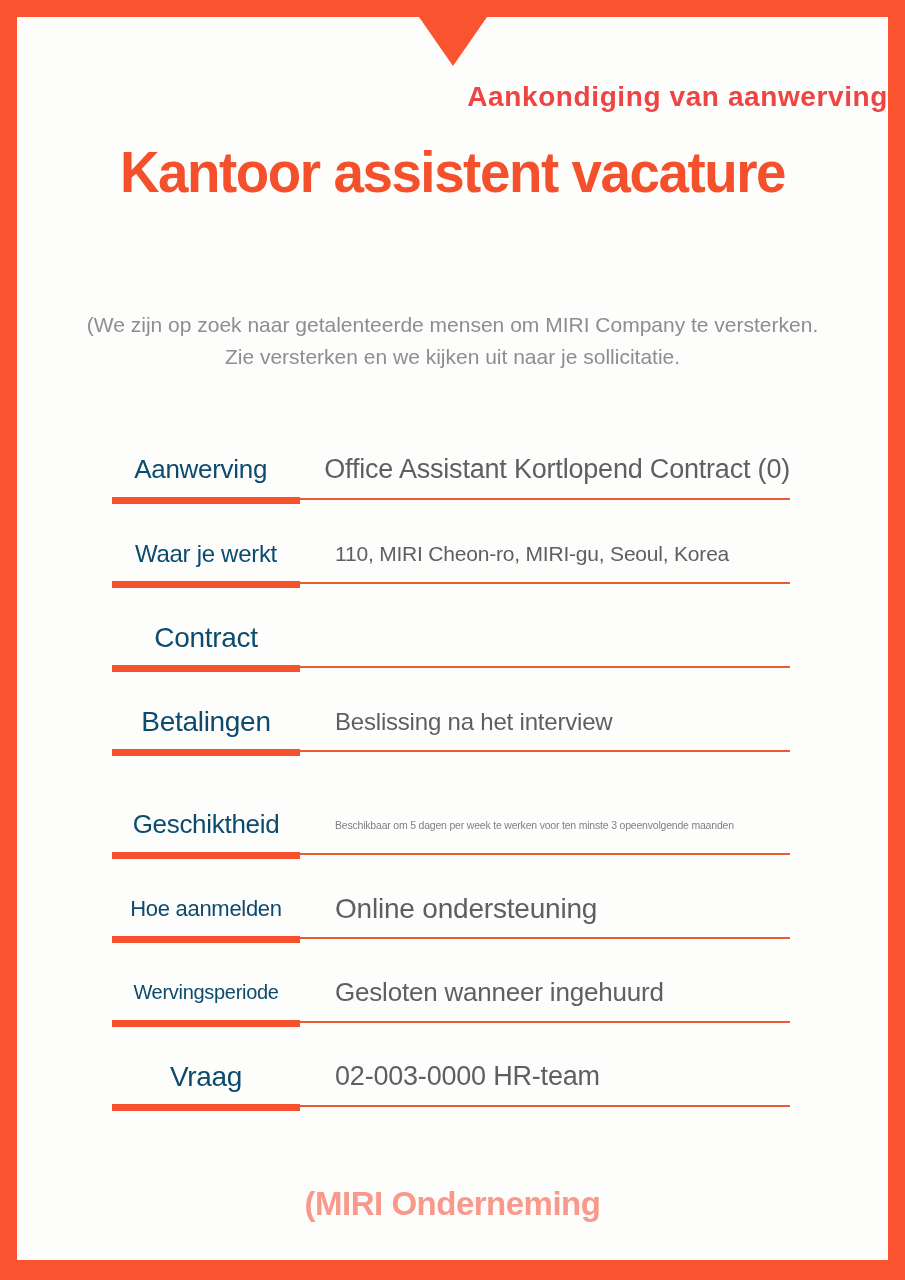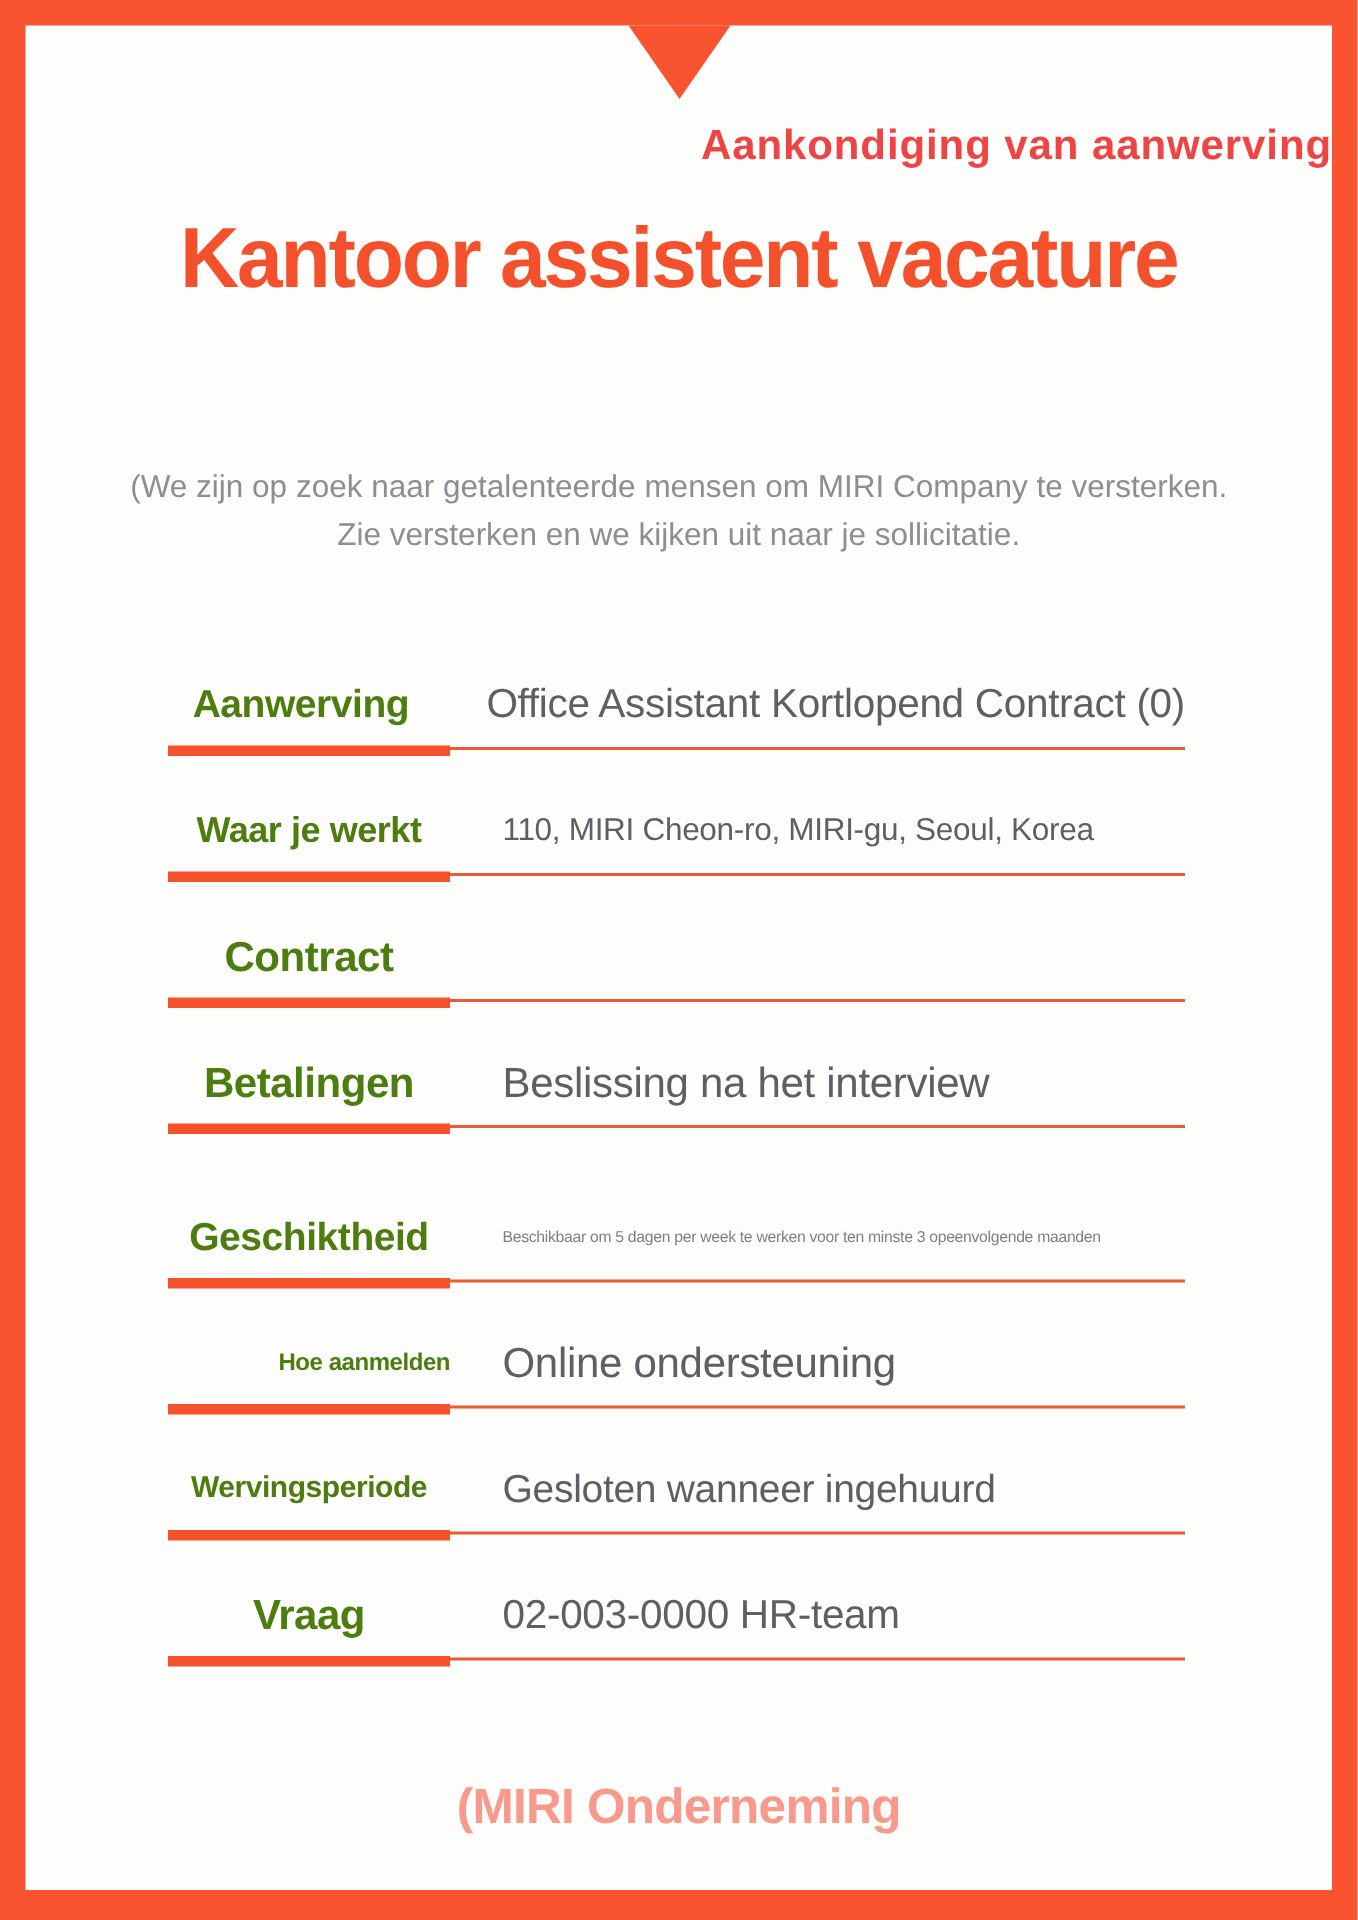--- a/index.html
+++ b/index.html
@@ -64,22 +64,22 @@
   .trow-inner {
     position: absolute;
     left: 0; right: 0; bottom: 7px;
     height: 55px;
     display: flex;
     align-items: center;
   }
   .cell-label {
     width: 188px;
     text-align: center;
-    color: #4d7c0f;
-    font-weight: 700;
+    color: #0c4a6e;
+    font-weight: 400;
     letter-spacing: -0.3px;
   }
   .cell-value {
     margin-left: 35px;
     flex: 1;
     color: #5C5F64;
     font-weight: 400;
     letter-spacing: -0.2px;
     white-space: nowrap;
   }
@@ -92,24 +92,24 @@
   .divider .thick { width: 188px; height: 7px; background: #F4512C; }
   .divider .thin  { flex: 1; height: 2px; margin-top: 1px; background: #EA5A33; }
   
   .trow:nth-child(1) .cell-label { font-size: 26px; }
   .trow:nth-child(1) .cell-value { font-size: 27px; }
   .trow:nth-child(2) .cell-label { font-size: 24px; }
   .trow:nth-child(2) .cell-value { font-size: 21px; }
   .trow:nth-child(3) .cell-label { font-size: 28px; }
   .trow:nth-child(3) .cell-value { font-size: 21px; }
   .trow:nth-child(4) .cell-label { font-size: 28px; }
-  .trow:nth-child(4) .cell-value { font-size: 28px; }
+  .trow:nth-child(4) .cell-value { font-size: 24px; }
   .trow:nth-child(5) .cell-label { font-size: 26px; }
   .trow:nth-child(5) .cell-value { font-size: 10.5px; color: #7E8184; }
-  .trow:nth-child(6) .cell-label { font-size: 16px; text-align: right; }
+  .trow:nth-child(6) .cell-label { font-size: 22px; }
   .trow:nth-child(6) .cell-value { font-size: 28px; }
   .trow:nth-child(7) .cell-label { font-size: 20px; }
   .trow:nth-child(7) .cell-value { font-size: 26px; }
   .trow:nth-child(8) .cell-label { font-size: 28px; }
   .trow:nth-child(8) .cell-value { font-size: 27px; }
   .footer-brand {
     position: absolute;
     top: 1168px; left: 0; right: 0;
     text-align: center;
     color: #F9998B;

